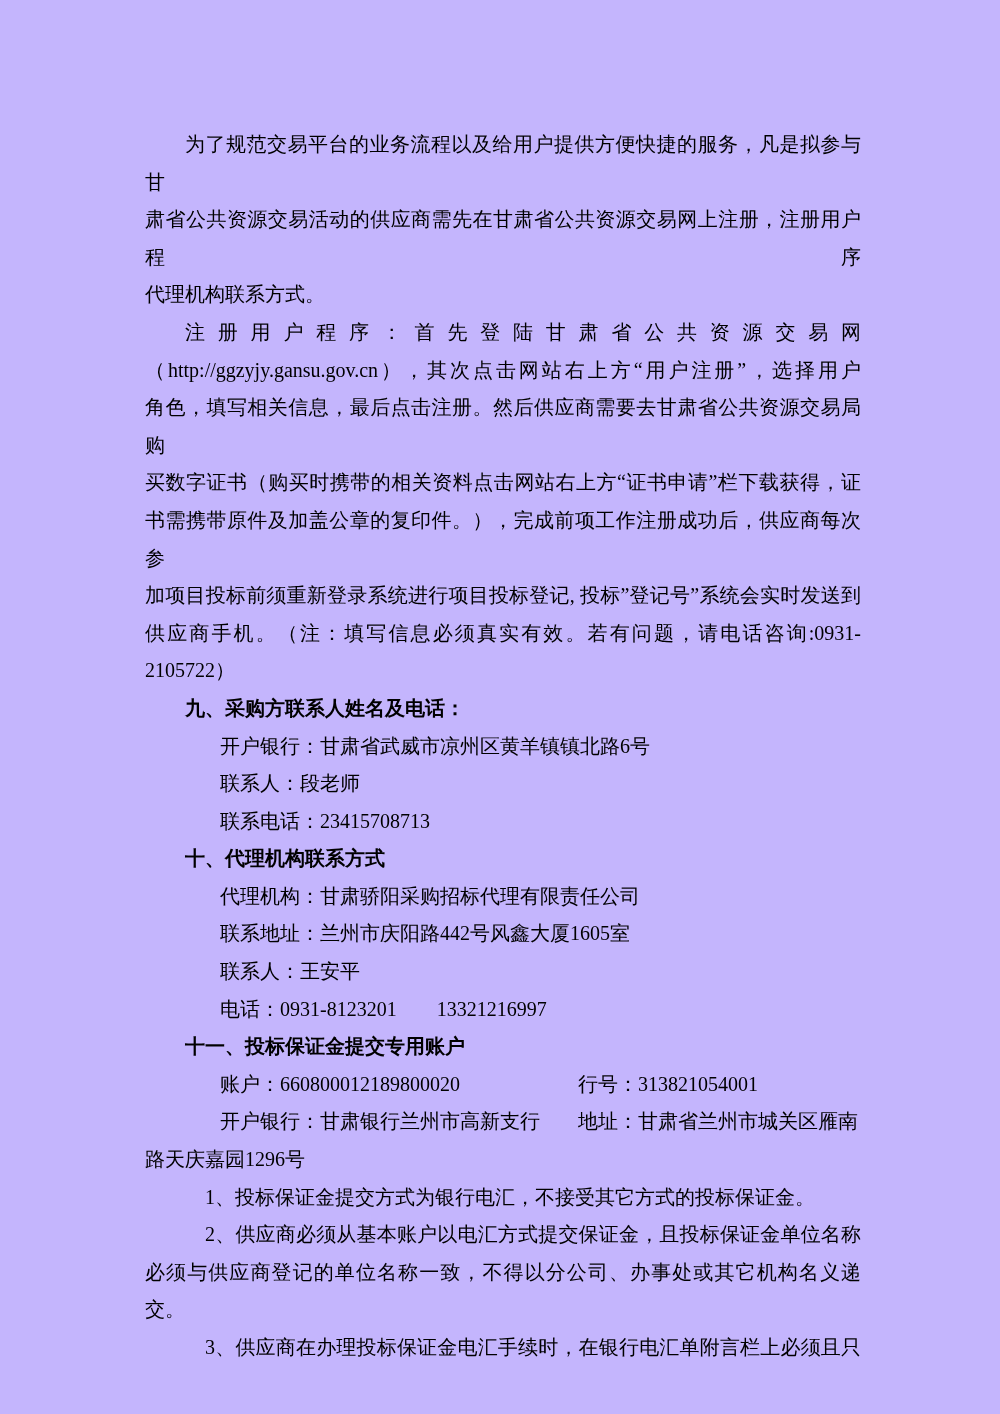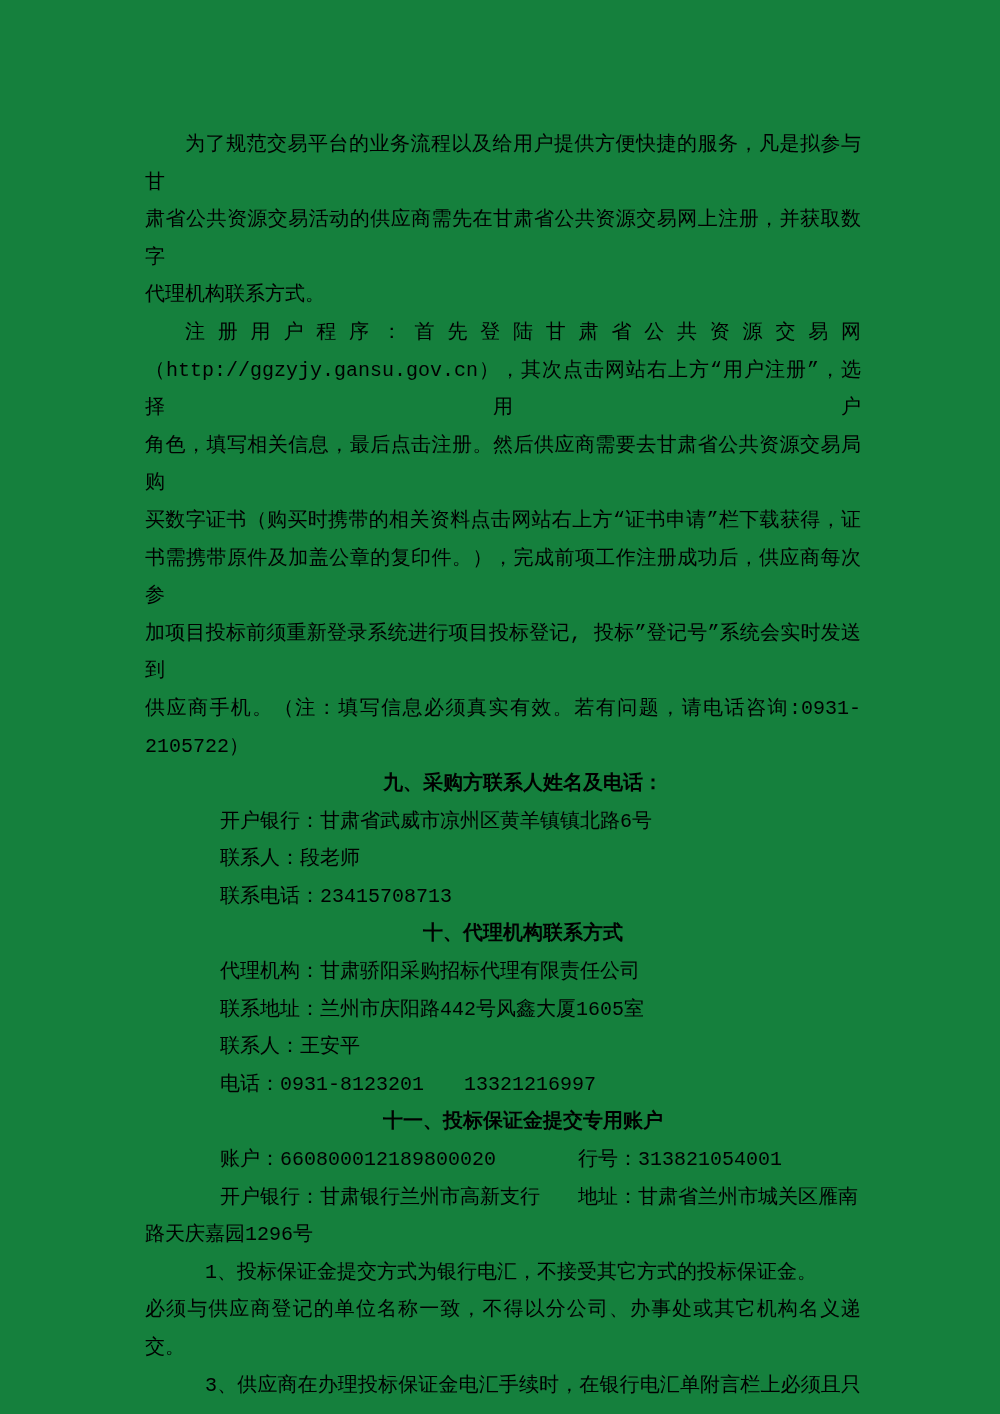--- a/index.html
+++ b/index.html
@@ -4,23 +4,23 @@
 <style>
   html, body {
     margin: 0;
     padding: 0;
     background: #ffffff;
   }
   .page {
     position: relative;
     width: 1000px;
     height: 1414px;
-    background: #15803d;
+    background: #c4b5fd;
     overflow: hidden;
-    font-family: Liberation Mono, monospace;
+    font-family: Liberation Serif, serif;
     color: #000000;
   }
   .content {
     position: absolute;
     left: 145px;
     top: 126px;
     width: 716px;
     font-size: 20px;
     line-height: 37.6px;
   }
@@ -38,21 +38,20 @@
   .first {
     text-indent: 2em;
   }
   
   .ind3 {
     text-indent: 3em;
   }
   .heading {
     font-weight: bold;
     padding-left: 2em;
-    text-align: center;
   }
   .crow {
     padding-left: 3.75em;
     white-space: pre-wrap;
   }
   .trow {
     display: flex;
     padding-left: 3.75em;
   }
   .trow .tl {
@@ -66,21 +65,21 @@
   }
 </style>
 </head>
 <body>
 
 <div class="page">
   <div class="content">
 
     <div>
       <div class="ln just first">为了规范交易平台的业务流程以及给用户提供方便快捷的服务，凡是拟参与甘</div>
-      <div class="ln just">肃省公共资源交易活动的供应商需先在甘肃省公共资源交易网上注册，并获取数字</div>
+      <div class="ln just">肃省公共资源交易活动的供应商需先在甘肃省公共资源交易网上注册，注册用户程序</div>
       <div class="ln">代理机构联系方式。</div>
     </div>
 
     <div>
       <div class="ln just first">注册用户程序：首先登陆甘肃省公共资源交易网</div>
       <div class="ln just">（http://ggzyjy.gansu.gov.cn），其次点击网站右上方“用户注册”，选择用户</div>
       <div class="ln just">角色，填写相关信息，最后点击注册。然后供应商需要去甘肃省公共资源交易局购</div>
       <div class="ln just">买数字证书（购买时携带的相关资料点击网站右上方“证书申请”栏下载获得，证</div>
       <div class="ln just">书需携带原件及加盖公章的复印件。），完成前项工作注册成功后，供应商每次参</div>
       <div class="ln just">加项目投标前须重新登录系统进行项目投标登记, 投标”登记号”系统会实时发送到</div>
@@ -112,20 +111,21 @@
       <div class="trow">
         <div class="tl">开户银行：甘肃银行兰州市高新支行</div>
         <div class="tr">地址：甘肃省兰州市城关区雁南</div>
       </div>
       <div class="ln">路天庆嘉园1296号</div>
 
       <div>
         <div class="ln ind3">1、投标保证金提交方式为银行电汇，不接受其它方式的投标保证金。</div>
       </div>
       <div>
+        <div class="ln just ind3">2、供应商必须从基本账户以电汇方式提交保证金，且投标保证金单位名称</div>
         <div class="ln">必须与供应商登记的单位名称一致，不得以分公司、办事处或其它机构名义递交。</div>
       </div>
       <div>
         <div class="ln just ind3">3、供应商在办理投标保证金电汇手续时，在银行电汇单附言栏上必须且只</div>
 
       </div>
     </div>
 
   </div>
 </div>

